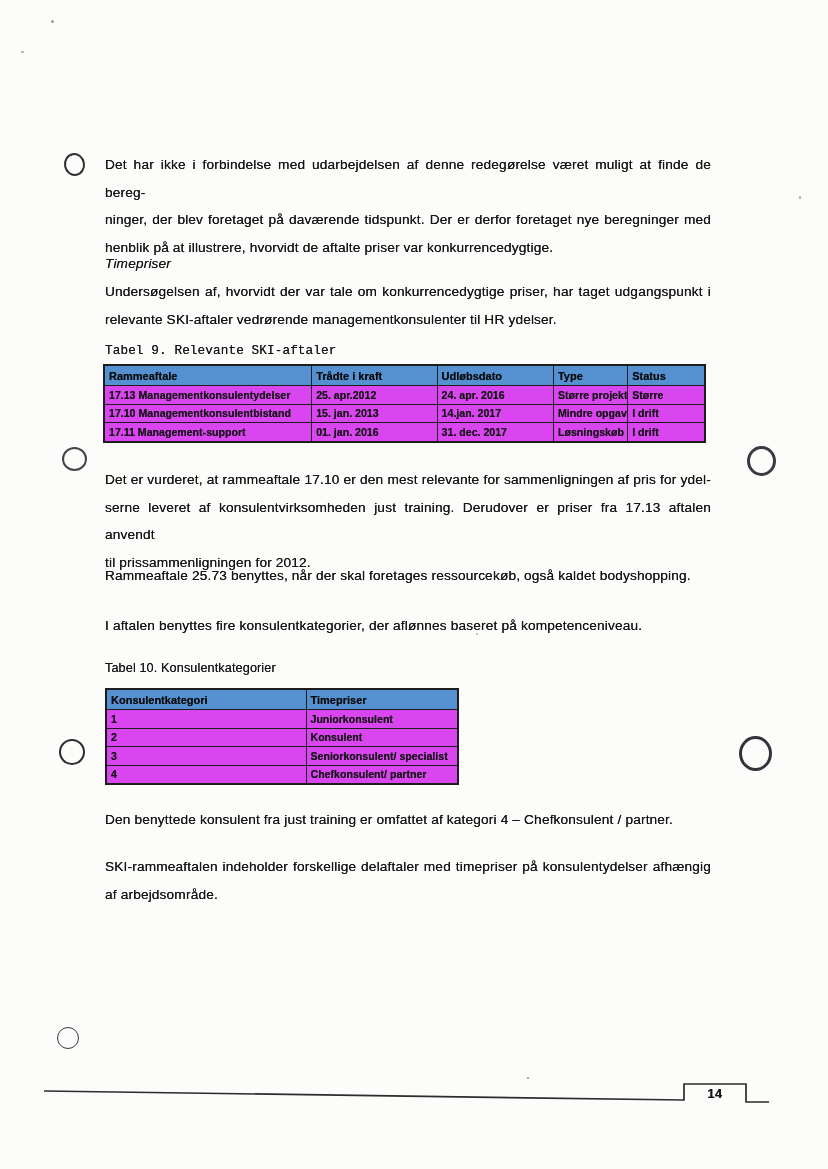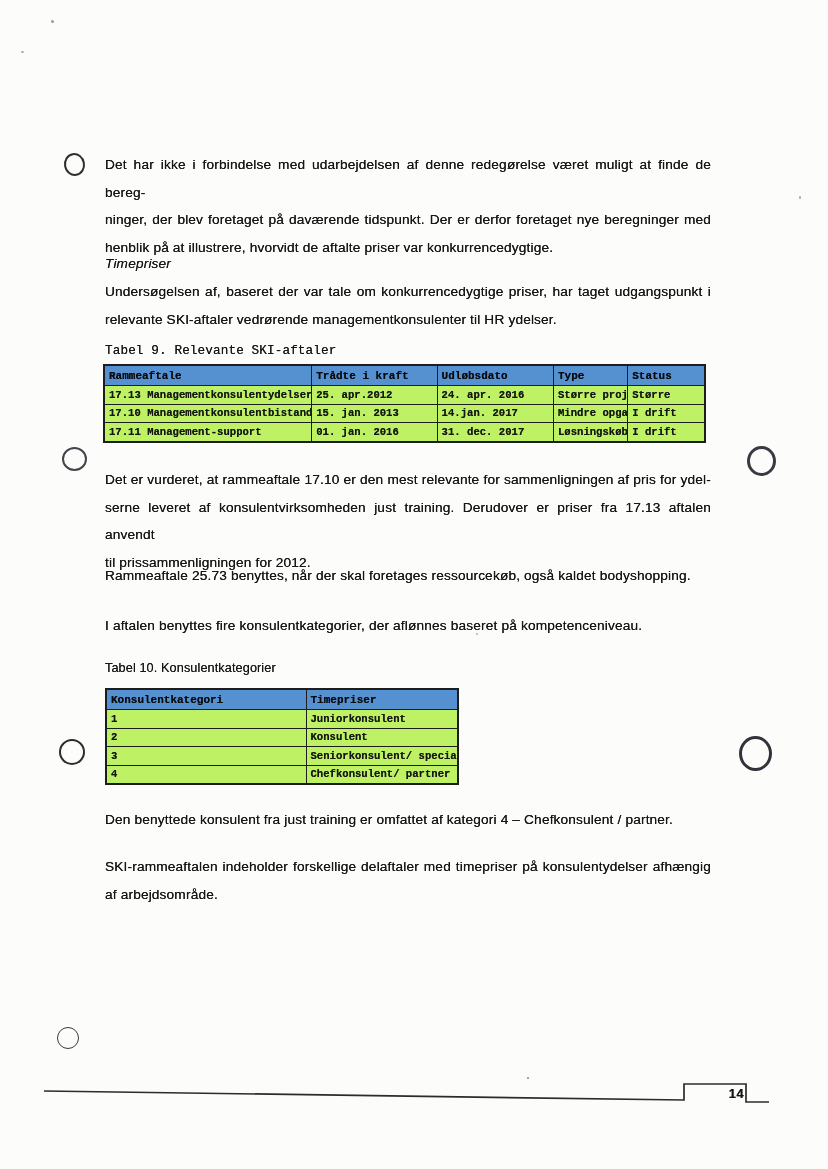--- a/index.html
+++ b/index.html
@@ -31,23 +31,22 @@
   .caption {
     position:absolute; left:105px;
     font-size:12.7px; letter-spacing:0.1px;
     text-shadow:0 0 0.4px rgba(0,0,0,0.8);
   }
   
   table.scantable {
     position:absolute;
     border-collapse:collapse;
     table-layout:fixed;
-    background:#bef264;
+    background:#d946ef;
     border:2.5px solid #1d1d1d;
-    font-family:Liberation Mono, monospace;
   }
   table.scantable th, table.scantable td {
     border:1.8px solid #1d1d1d;
     padding:0 4px;
     font-weight:bold;
     white-space:nowrap;
     overflow:hidden;
     text-align:left;
     vertical-align:middle;
   }
@@ -74,21 +73,21 @@
   .hole-l1 { left:64px;  top:153px;  width:17px; height:19px; border:2.3px solid #2e2e2e; transform:rotate(-10deg); }
   .hole-l2 { left:62px;  top:447px;  width:21px; height:20px; border:2px   solid #45454c; }
   .hole-l3 { left:59px;  top:739px;  width:22px; height:22px; border:2.6px solid #2b2b30; }
   .hole-l4 { left:57px;  top:1027px; width:20px; height:20px; border:1.9px solid #39393d; }
   .hole-r1 { left:747px; top:446px;  width:23px; height:24px; border:3px   solid #3a3a42; }
   .hole-r2 { left:739px; top:736px;  width:27px; height:29px; border:3.6px solid #32323a; }
   
   .footer-svg { position:absolute; left:0; top:0; width:828px; height:1169px; pointer-events:none; }
   .page-number {
     position:absolute; left:686px; top:1086px; width:58px;
-    text-align:right;
+    text-align:center;
     font-size:12.8px; font-weight:bold;
     letter-spacing:0.5px;
     text-shadow:0 0 0.4px rgba(0,0,0,0.8);
   }
   
   .speck { position:absolute; background:#9a9a9a; border-radius:50%; }
   .sp1 { left:51px;  top:20px;   width:3px; height:3px; }
   .sp2 { left:21px;  top:51px;   width:3px; height:2px; background:#ababab; }
   .sp3 { left:527px; top:1077px; width:2px; height:2px; background:#8b8b8b; }
   .sp4 { left:799px; top:196px;  width:2px; height:3px; background:#a5a5a5; }
@@ -114,21 +113,21 @@
 
   <div class="tblock" style="top:151px;">
     <div class="tline jline">Det har ikke i forbindelse med udarbejdelsen af denne redegørelse været muligt at finde de bereg-</div>
     <div class="tline jline">ninger, der blev foretaget på daværende tidspunkt. Der er derfor foretaget nye beregninger med</div>
     <div class="tline lline">henblik på at illustrere, hvorvidt de aftalte priser var konkurrencedygtige.</div>
   </div>
 
   <div class="heading-italic" style="top:256px;">Timepriser</div>
 
   <div class="tblock" style="top:278px;">
-    <div class="tline jline">Undersøgelsen af, baseret der var tale om konkurrencedygtige priser, har taget udgangspunkt i</div>
+    <div class="tline jline">Undersøgelsen af, hvorvidt der var tale om konkurrencedygtige priser, har taget udgangspunkt i</div>
     <div class="tline lline">relevante SKI-aftaler vedrørende managementkonsulenter til HR ydelser.</div>
   </div>
 
   <div class="caption" style="top:343px;font-family:Liberation Mono, monospace;">Tabel 9. Relevante SKI-aftaler</div>
 
   <table class="scantable t9">
     <colgroup>
       <col style="width:207px">
         <col style="width:125px">
         <col style="width:116px">

